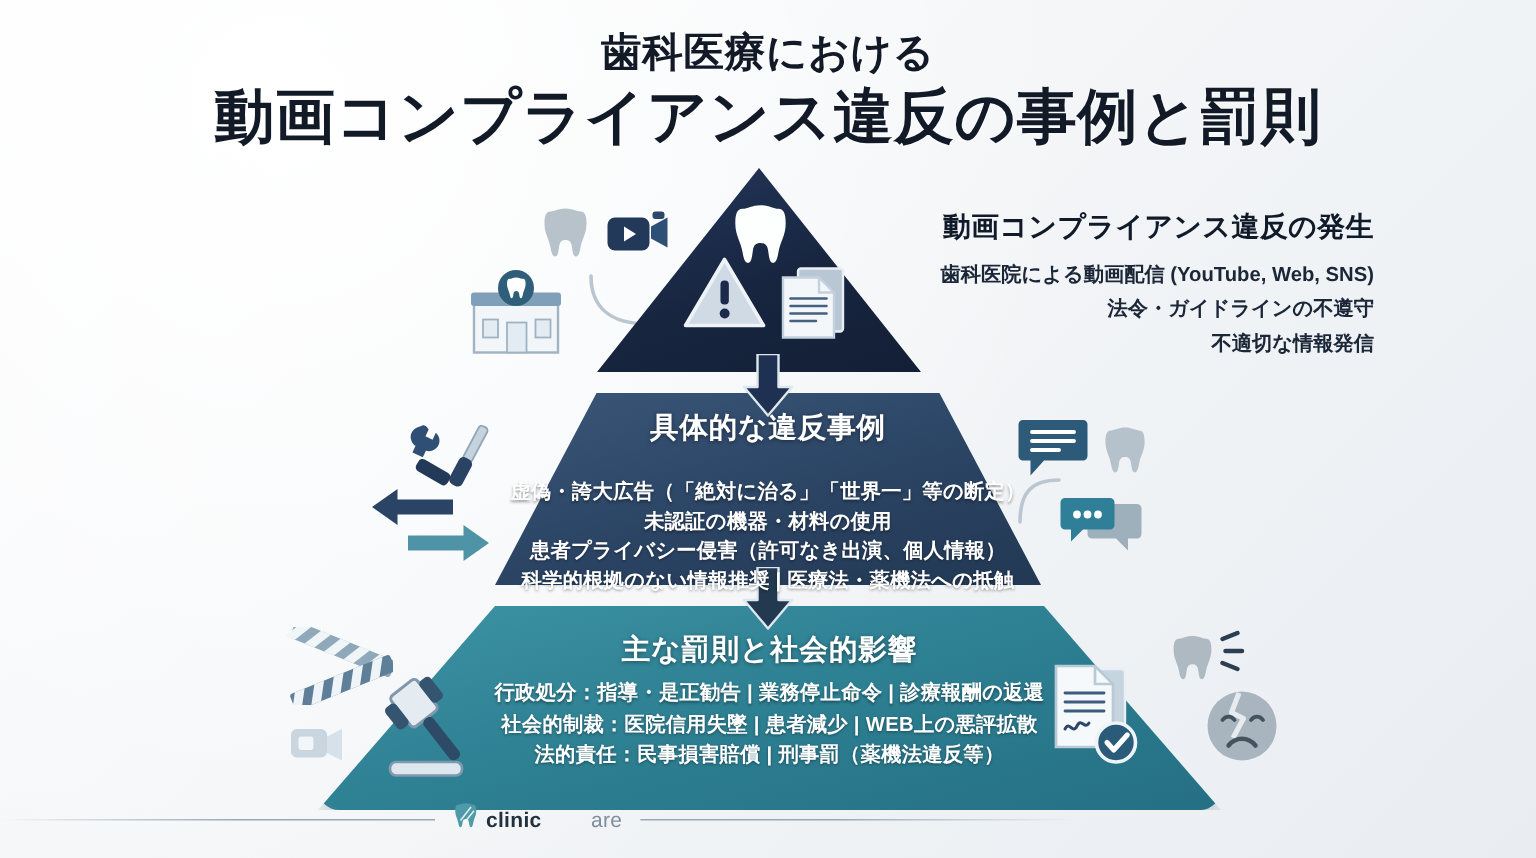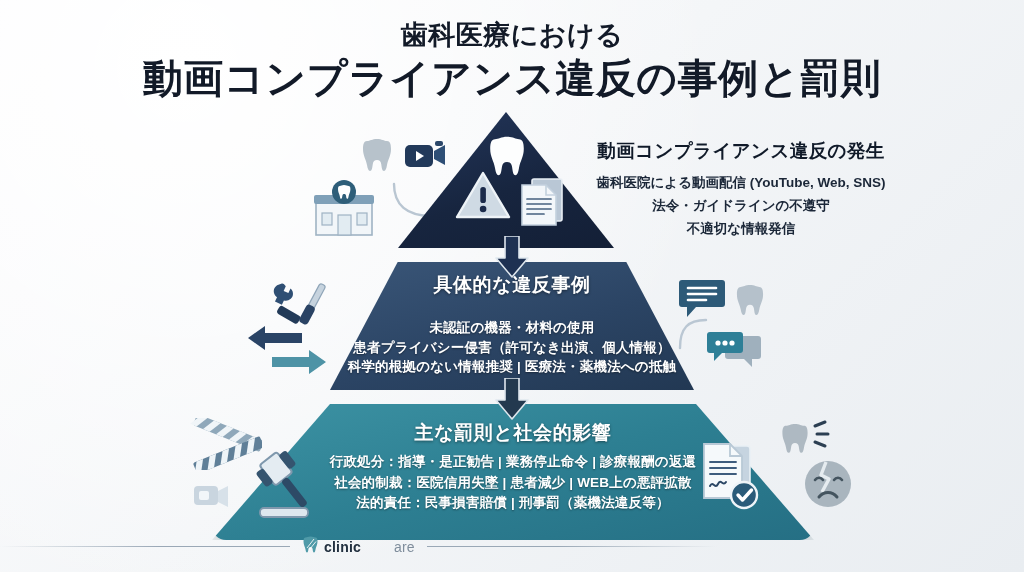--- a/index.html
+++ b/index.html
@@ -115,21 +115,21 @@
   }
   #bot-text .tier-head { font-size: 19px; margin-bottom: 6px; }
   #bot-text .tier-body-line { font-size: 13.5px; line-height: 1.52; }
 
   
   #top-caption {
     position: absolute;
     left: 566px;
     top: 138px;
     width: 350px;
-    text-align: center;
+    text-align: right;
     z-index: 35;
   }
   #top-caption .cap-head {
     font-size: 18.5px;
     font-weight: bold;
     color: #101a29;
     letter-spacing: 0.4px;
     margin-bottom: 8px;
   }
   #top-caption .cap-line {
@@ -275,20 +275,21 @@
   <div class="connector" id="conn-1">
     <svg width="36" height="42" viewBox="0 0 36 42" aria-hidden="true">
       <path d="M11 0h14v22h9L18 41 2 22h9z" fill="#1e3152" stroke="#dfe7ee" stroke-width="1.6" stroke-linejoin="round"></path>
     </svg>
   </div>
 
   <div class="tier" id="tier-mid"></div>
 
   <div class="tier-text" id="mid-text">
     <div class="tier-head">具体的な違反事例</div>
+    <div class="tier-body-line">虚偽・誇大広告（「絶対に治る」「世界一」等の断定）</div>
     <div class="tier-body-line">未認証の機器・材料の使用</div>
     <div class="tier-body-line">患者プライバシー侵害（許可なき出演、個人情報）</div>
     <div class="tier-body-line">科学的根拠のない情報推奨 | 医療法・薬機法への抵触</div>
   </div>
 
   <div class="deco" style="left:272px;top:272px;">
     <svg width="58" height="56" viewBox="0 0 58 56" aria-hidden="true">
       <g transform="rotate(-20 29 28)">
         <path d="M13 6c-4 0-7 3-7 7 0 1.6.5 3 1.4 4.2L4 20.6 9.4 26l3.4-3.4c1.2.9 2.6 1.4 4.2 1.4 4 0 7-3 7-7 0-1.3-.3-2.4-.9-3.4l-3.6 3.6-3.7-3.7 3.6-3.6C18.4 6.3 17.3 6 16 6z" fill="#2f4f74"></path>
         <rect x="8" y="26" width="9" height="24" rx="3" transform="rotate(-40 12 38)" fill="#223a58"></rect>

